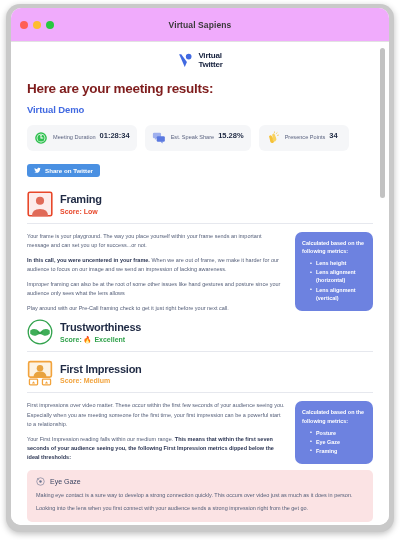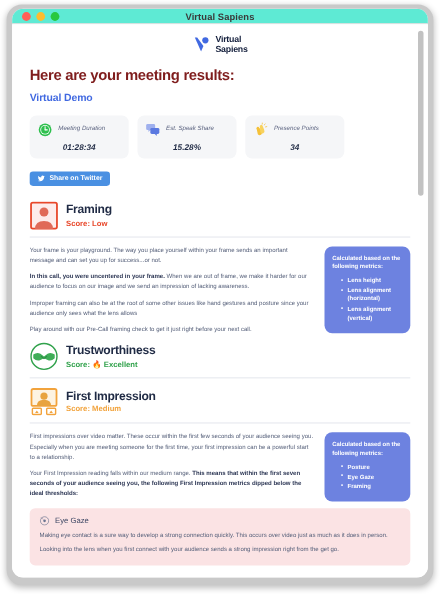--- a/index.html
+++ b/index.html
@@ -24,22 +24,22 @@
     width: 100%; height: 100%;
     background: #ffffff;
     border-radius: 10px;
     overflow: hidden;
     display: flex;
     flex-direction: column;
   }
 
   
   .titlebar {
-    height: 14px;
-    background: #5eead4;
+    height: 34px;
+    background: #f0abfc;
     border-bottom: 1px solid #e2e2e2;
     display: flex;
     align-items: center;
     position: relative;
     flex: 0 0 auto;
   }
   .lights { display: flex; gap: 5px; padding-left: 9px; }
   .light { width: 8px; height: 8px; border-radius: 50%; }
   .light.red { background: #ff5f57; }
   .light.yellow { background: #febc2e; }
@@ -86,21 +86,21 @@
     font-size: 9.5px; font-weight: 700; color: #4169e1;
     margin-bottom: 10px; letter-spacing: -0.1px;
   }
 
   
   .stats { display: flex; gap: 8px; margin-bottom: 9px; }
   .stat-card {
     background: #f5f6f8; border-radius: 6px;
     padding: 6px 7px 6px 7px;
     min-width: 90px;
-    display: flex; flex-direction: column; gap: 4px; font-style: italic;
+    display: flex; flex-direction: row; gap: 4px;
   }
   .stat-top { display: flex; align-items: center; gap: 5px; }
   .stat-label { font-size: 5.6px; color: #5c6480; line-height: 1.35; font-weight: 500; }
   .stat-value { font-size: 7.5px; font-weight: 700; color: #1f2a44; text-align: center; }
   .stat-icon { width: 14px; height: 14px; flex: 0 0 auto; }
 
   
   .tw-btn {
     display: inline-flex; align-items: center; gap: 4px;
     background: #4a90e2; color: #fff;
@@ -177,21 +177,21 @@
 
         
         <div class="logo-row">
           <div class="logo">
             <svg width="17" height="17" viewBox="0 0 24 24">
               <path d="M3 3 L11 21 L14 14 L6 3 Z" fill="#4169e1"></path>
               <circle cx="16.5" cy="6.5" r="4" fill="#4169e1"></circle>
             </svg>
             <div class="logo-text">
               <div>Virtual</div>
-              <div>Sapiens</div>
+              <div>Twitter</div>
             </div>
           </div>
         </div>
 
         
         <div class="page-title">Here are your meeting results:</div>
         <div class="meeting-name">Virtual Demo</div>
 
         
         <div class="stats">

